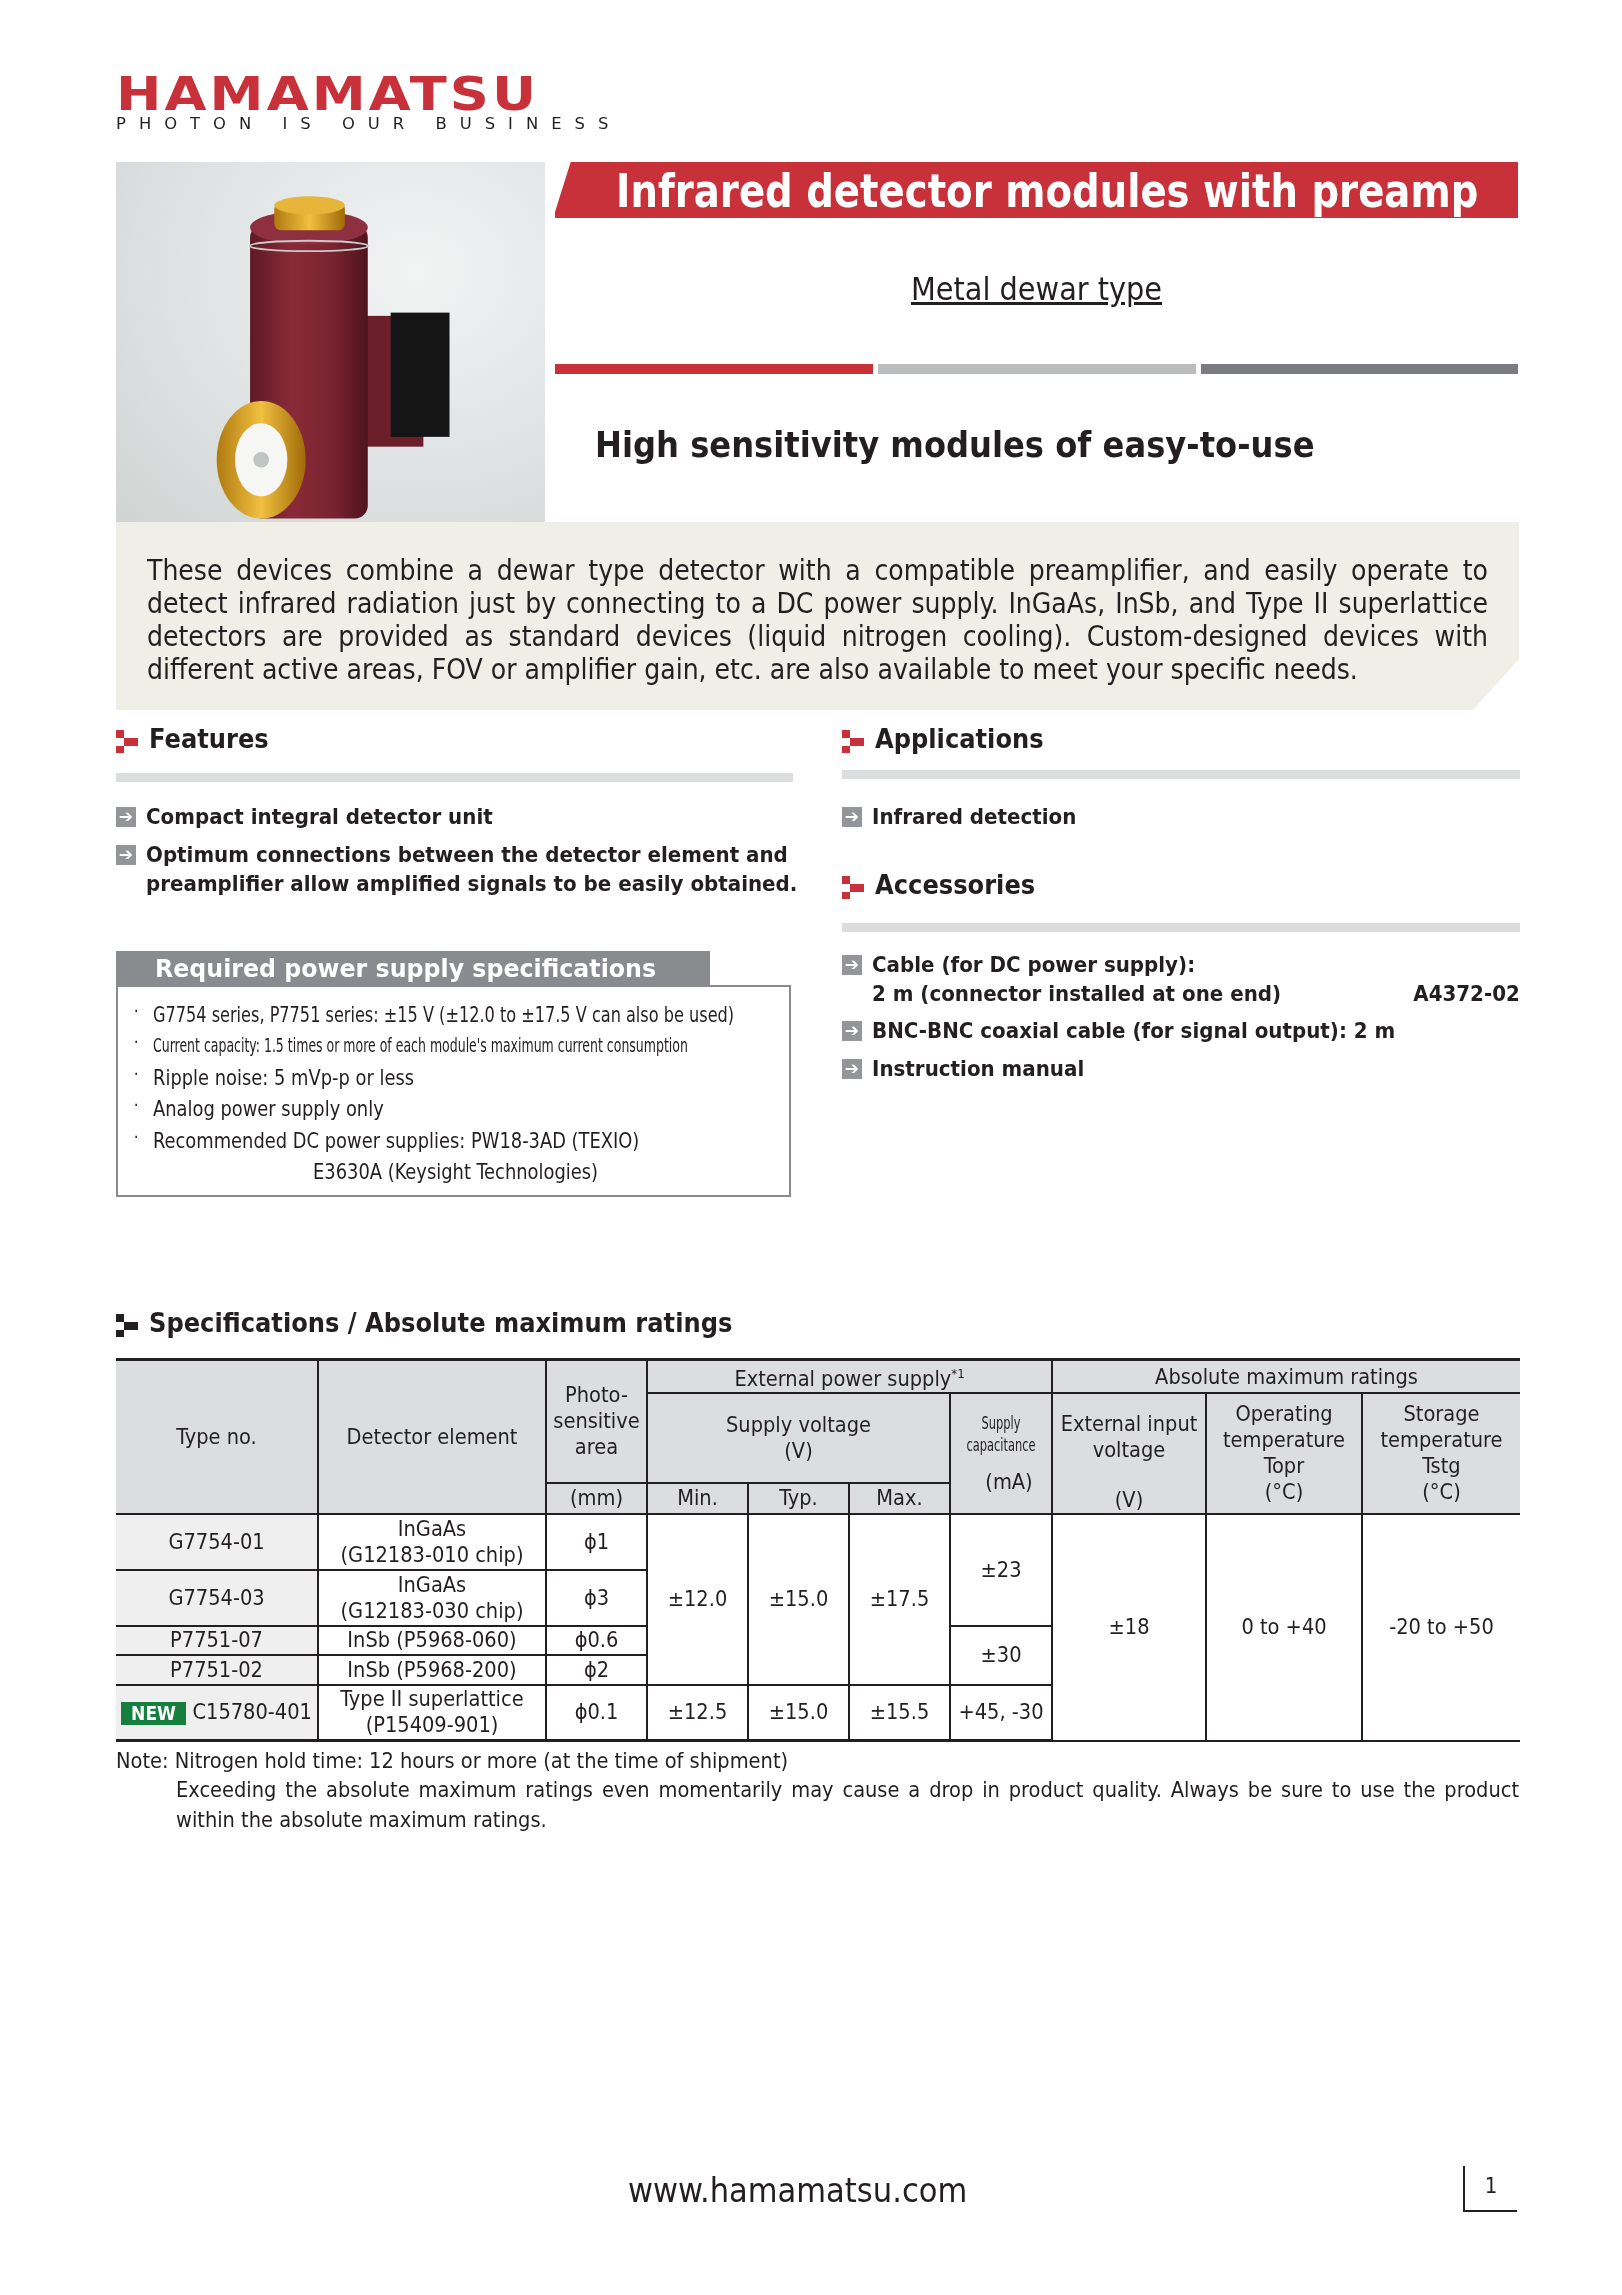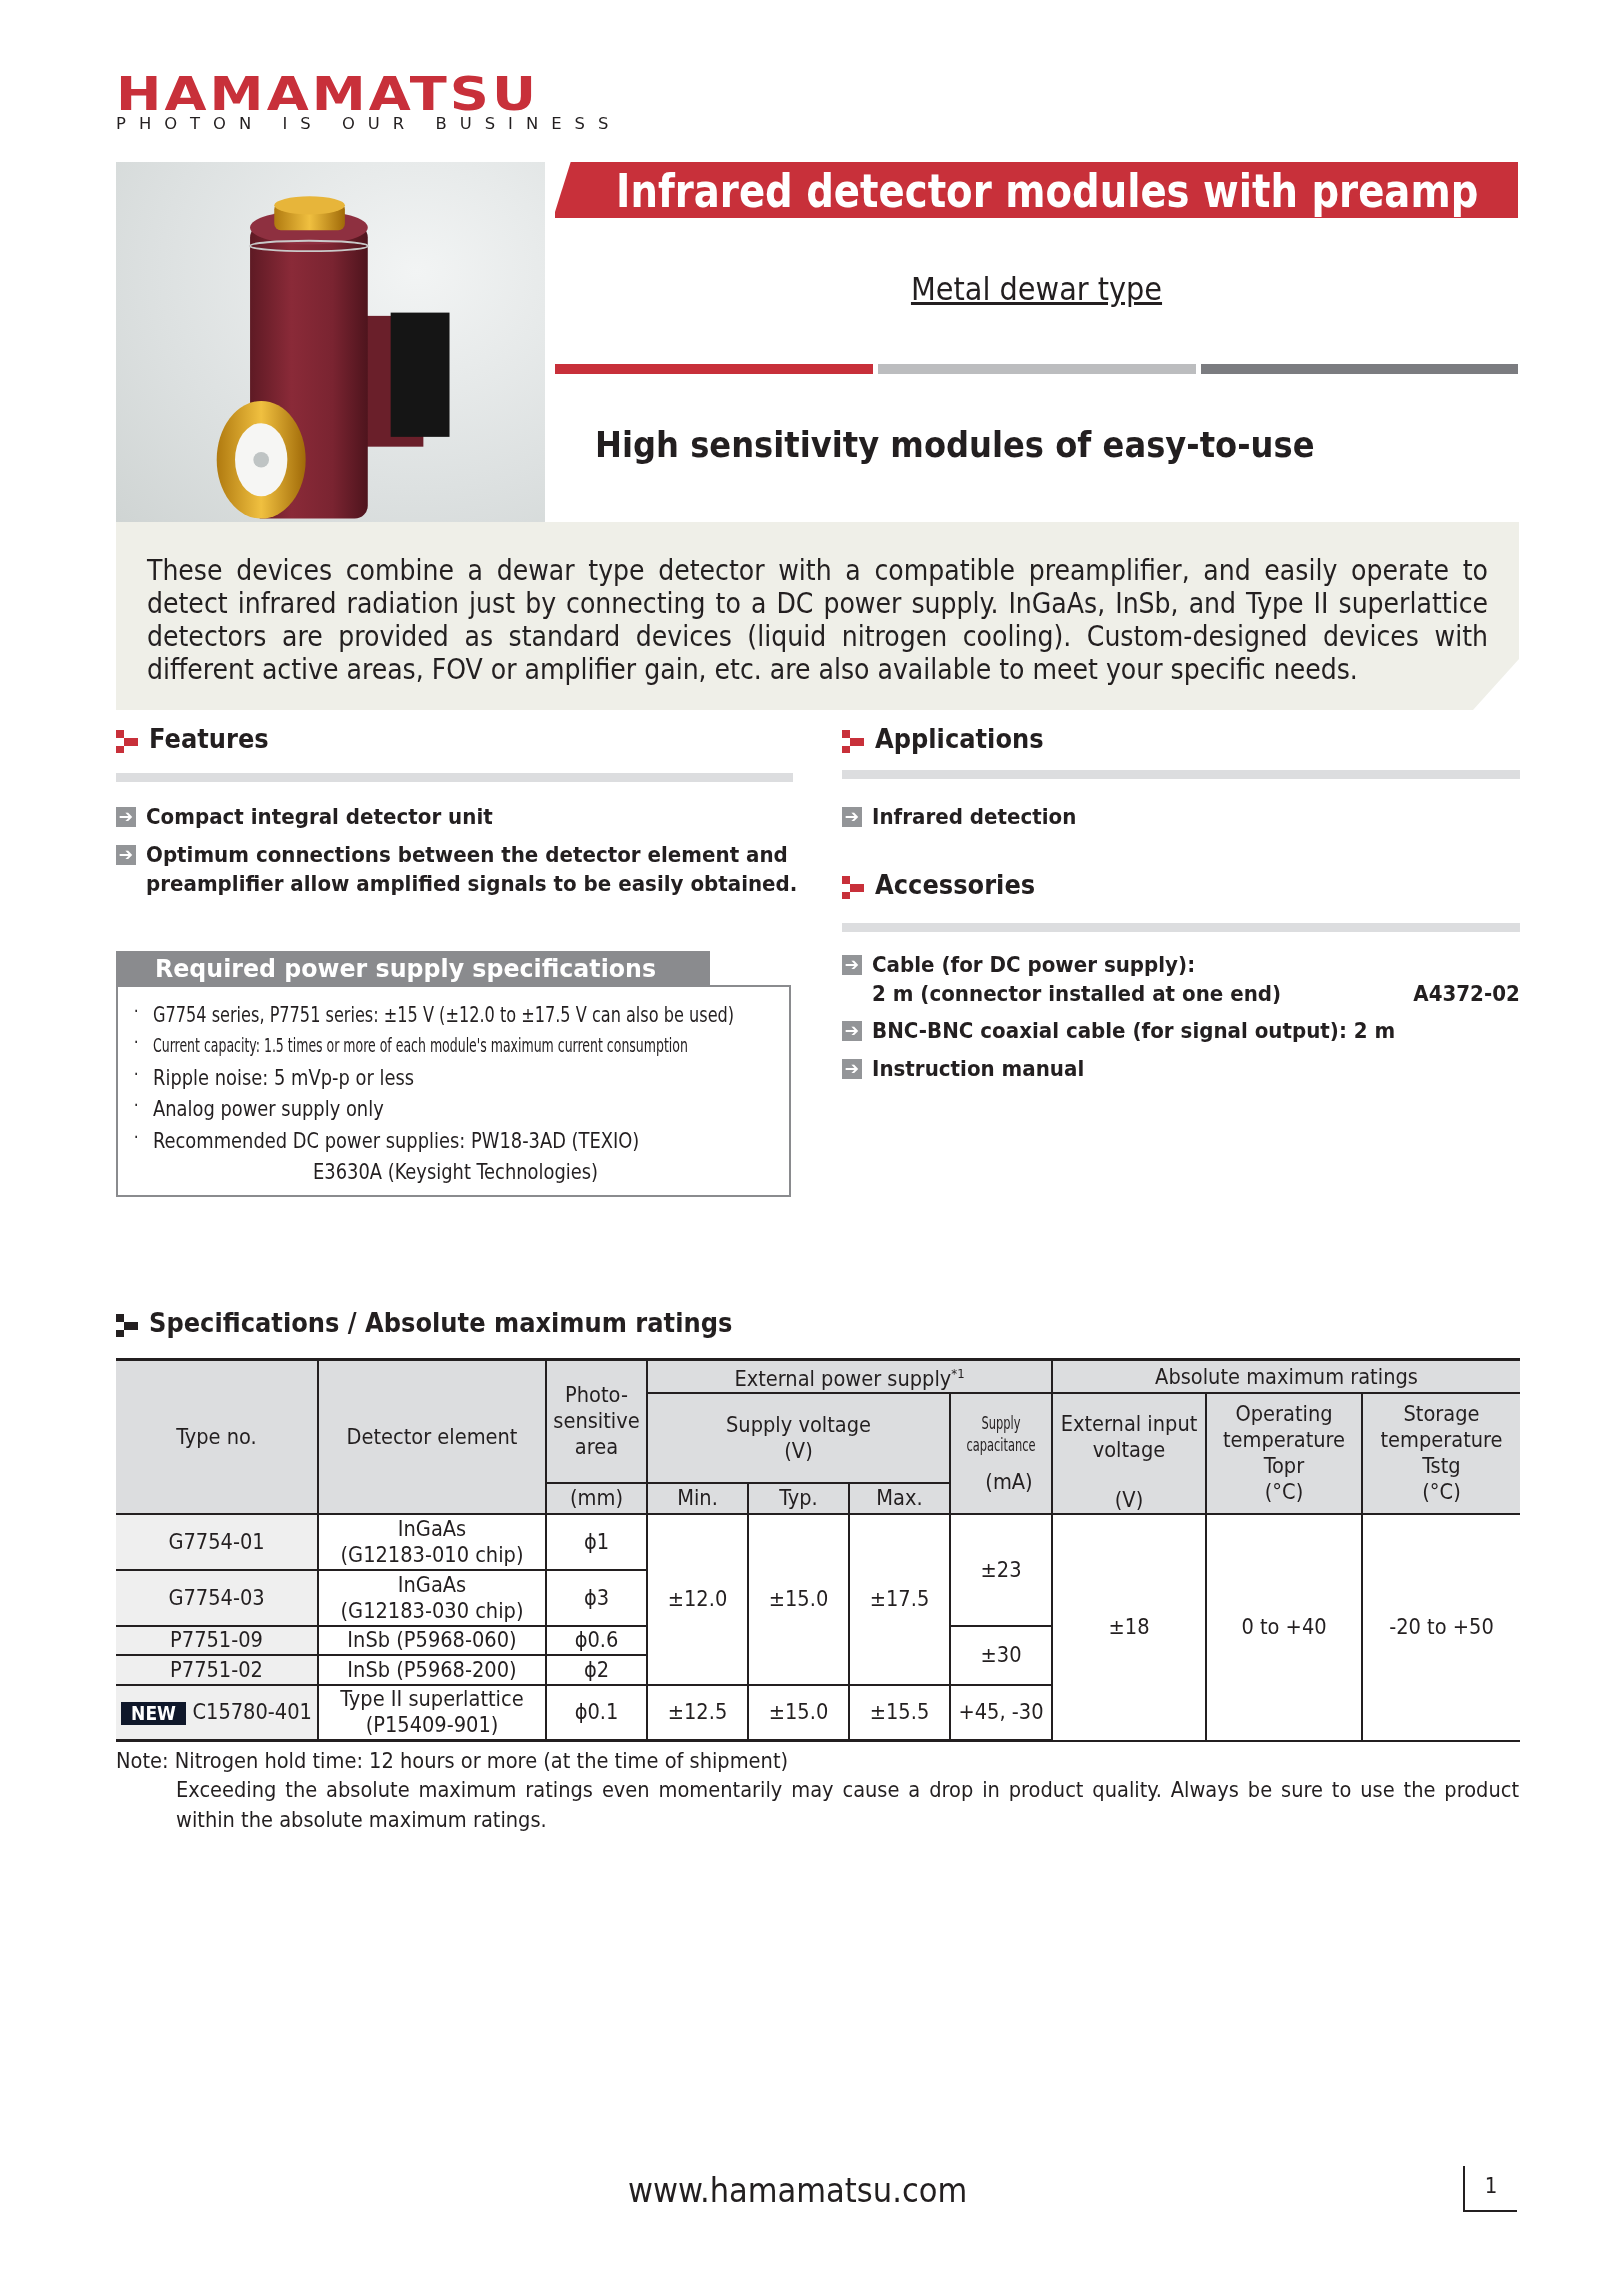--- a/index.html
+++ b/index.html
@@ -60,21 +60,21 @@
   table.spec { position:absolute; left:116px; top:1358px; width:1403px; border-collapse:collapse; table-layout:fixed;
     font-size:21.6px; line-height:26px; color:#231f20; }
   table.spec td, table.spec th { border:2px solid #231f20; text-align:center; vertical-align:middle; padding:0; font-weight:normal; }
   table.spec tr:first-child th { border-top:3.3px solid #231f20; }
   table.spec tr:last-child td { border-bottom:3.3px solid #231f20; }
   table.spec td:first-child, table.spec th:first-child { border-left:none; }
   table.spec td:last-child, table.spec th:last-child { border-right:none; }
   table.spec th { background:#dcdddf; }
   table.spec td.typeno { background:#efefef; }
   .small-h { font-size:17.7px; line-height:22px; }
-  .new-badge { display:inline-block; background:#0f172a; color:#fff; font-weight:bold; font-size:19px; line-height:23.6px;
+  .new-badge { display:inline-block; background:#15803d; color:#fff; font-weight:bold; font-size:19px; line-height:23.6px;
     padding:0 10px; margin-right:6.5px; vertical-align:middle; }
   .sup { font-size:13px; vertical-align:super; }
 
   .notes { left:116px; top:1746px; width:1403px; font-size:21.6px; line-height:29.4px; }
   .notes .indent { padding-left:60px; }
 
   .footer-url { left:628px; top:2171px; font-size:34px; line-height:39px; color:#231f20; }
   .page-no { left:1463px; top:2166px; width:52px; height:44px; border-left:2px solid #231f20; border-bottom:2px solid #231f20;
     font-size:22px; text-align:center; line-height:39px; }
 </style>
@@ -307,21 +307,21 @@
   <tr style="height:56px;">
     <td class="typeno"><span>G7754-03</span></td>
     <td>
           <div>InGaAs</div>
           <div>(G12183-030 chip)</div>
         </td>
     <td><span>ϕ3</span></td>
   </tr>
 
   <tr style="height:29.4px;">
-    <td class="typeno"><span>P7751-09</span></td>
+    <td class="typeno"><span>P7751-07</span></td>
     <td><span>InSb (P5968-060)</span></td>
     <td><span>ϕ0.6</span></td>
     <td rowspan="2"><span>±30</span></td>
   </tr>
 
   <tr style="height:29.4px;">
     <td class="typeno"><span>P7751-02</span></td>
     <td><span>InSb (P5968-200)</span></td>
     <td><span>ϕ2</span></td>
   </tr>

